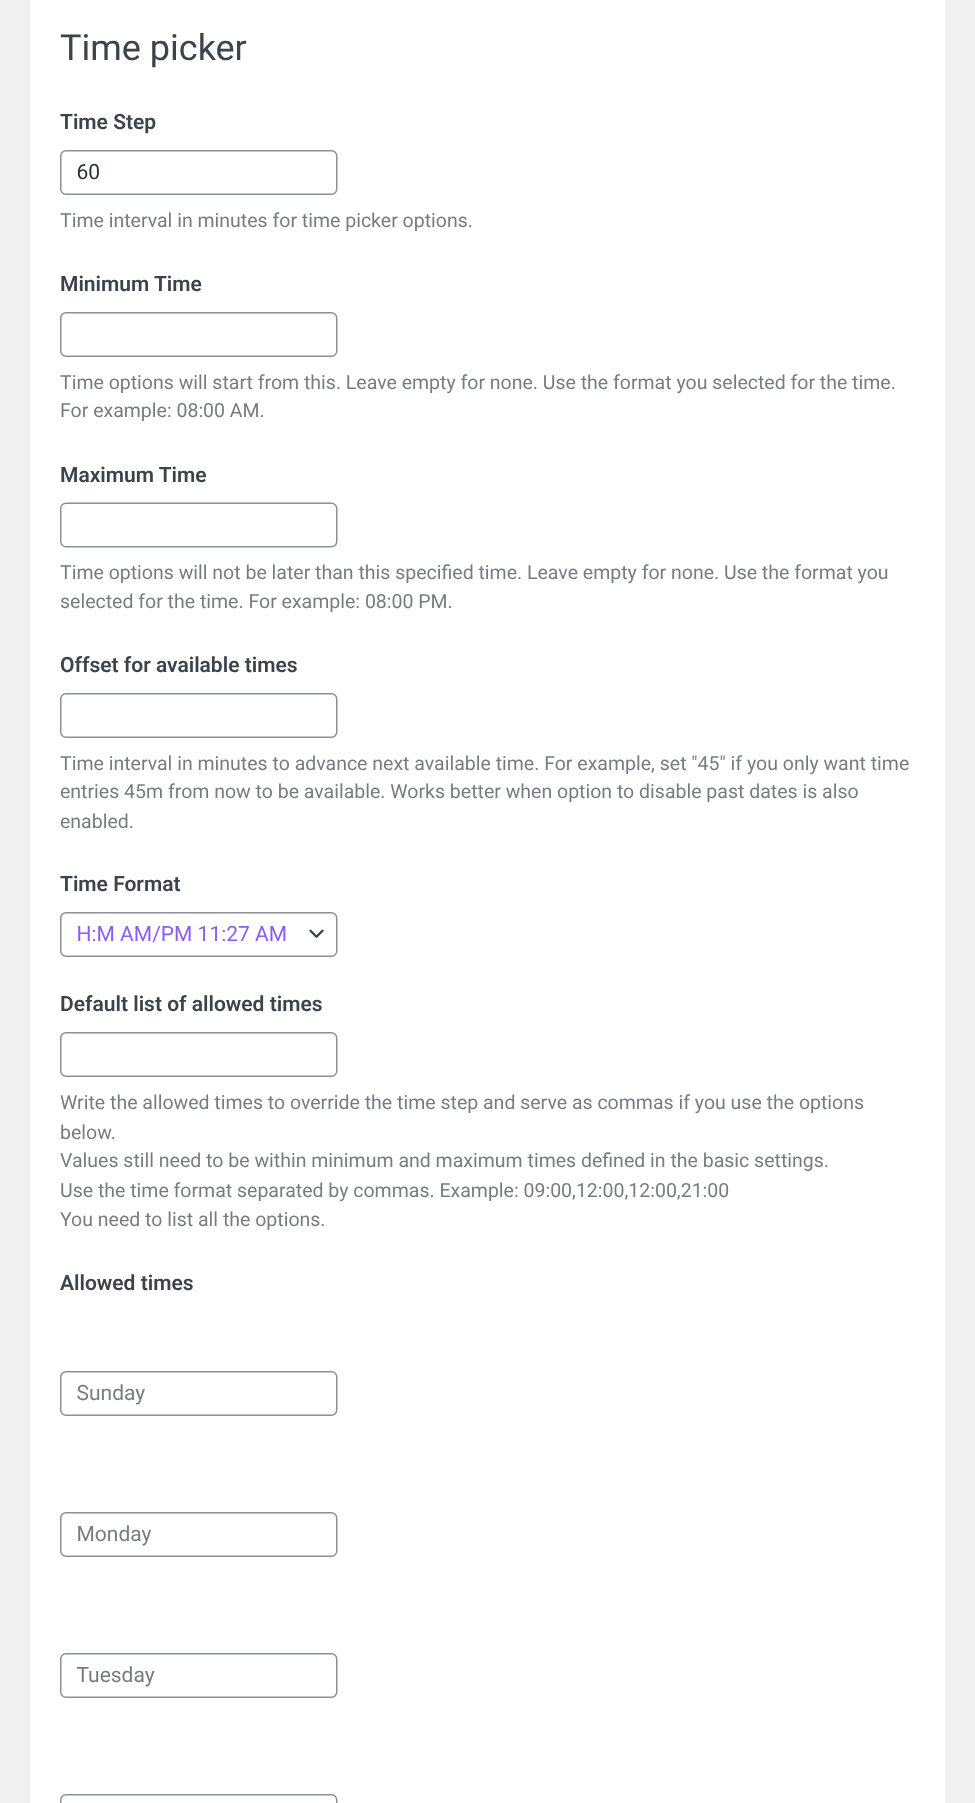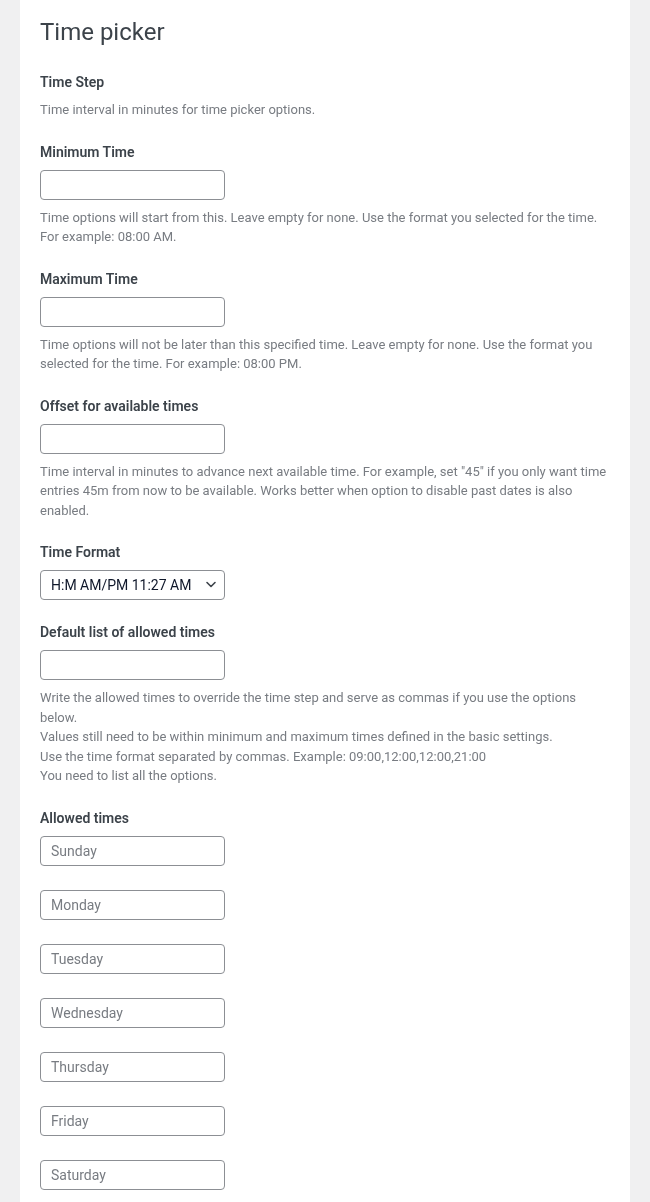--- a/index.html
+++ b/index.html
@@ -52,21 +52,21 @@
       width: 185px;
     }
     .select-input {
       width: 100%;
       height: 30px;
       border: 1px solid #8c8f94;
       border-radius: 4px;
       padding: 4px 28px 4px 10px;
       font-size: 14px;
       font-family: inherit;
-      color: #0f172a;
+      color: #8b5cf6;
       background: #fff;
       appearance: none;
       -webkit-appearance: none;
       cursor: pointer;
     }
     .select-chevron {
       position: absolute;
       right: 8px;
       top: 50%;
       transform: translateY(-50%);
@@ -89,37 +89,39 @@
     .day-input {
       width: 185px;
       height: 30px;
       border: 1px solid #8c8f94;
       border-radius: 4px;
       padding: 4px 10px;
       font-size: 14px;
       font-family: inherit;
       color: #8c8f94;
       background: #fff;
+      margin-top: 40px;
     }
     .day-input::placeholder {
       color: #787c82;
     }
     strong {
       font-weight: 400;
       color: #787c82;
     }
   </style>
 </head>
 <body>
 
 <div class="panel">
   <h2 class="panel-title">Time picker</h2>
 
   <div class="field-group">
     <label class="field-label">Time Step</label>
+    <input class="text-input" type="text" value="60" style="">
     <p class="description">Time interval in minutes for time picker options.</p>
   </div>
 
   <div class="field-group">
     <label class="field-label">Minimum Time</label>
     <input class="text-input" type="text" value="" style="">
     <p class="description">Time options will start from this. Leave empty for none. Use the format you selected for the time. For example: 08:00 AM.</p>
   </div>
 
   <div class="field-group">

